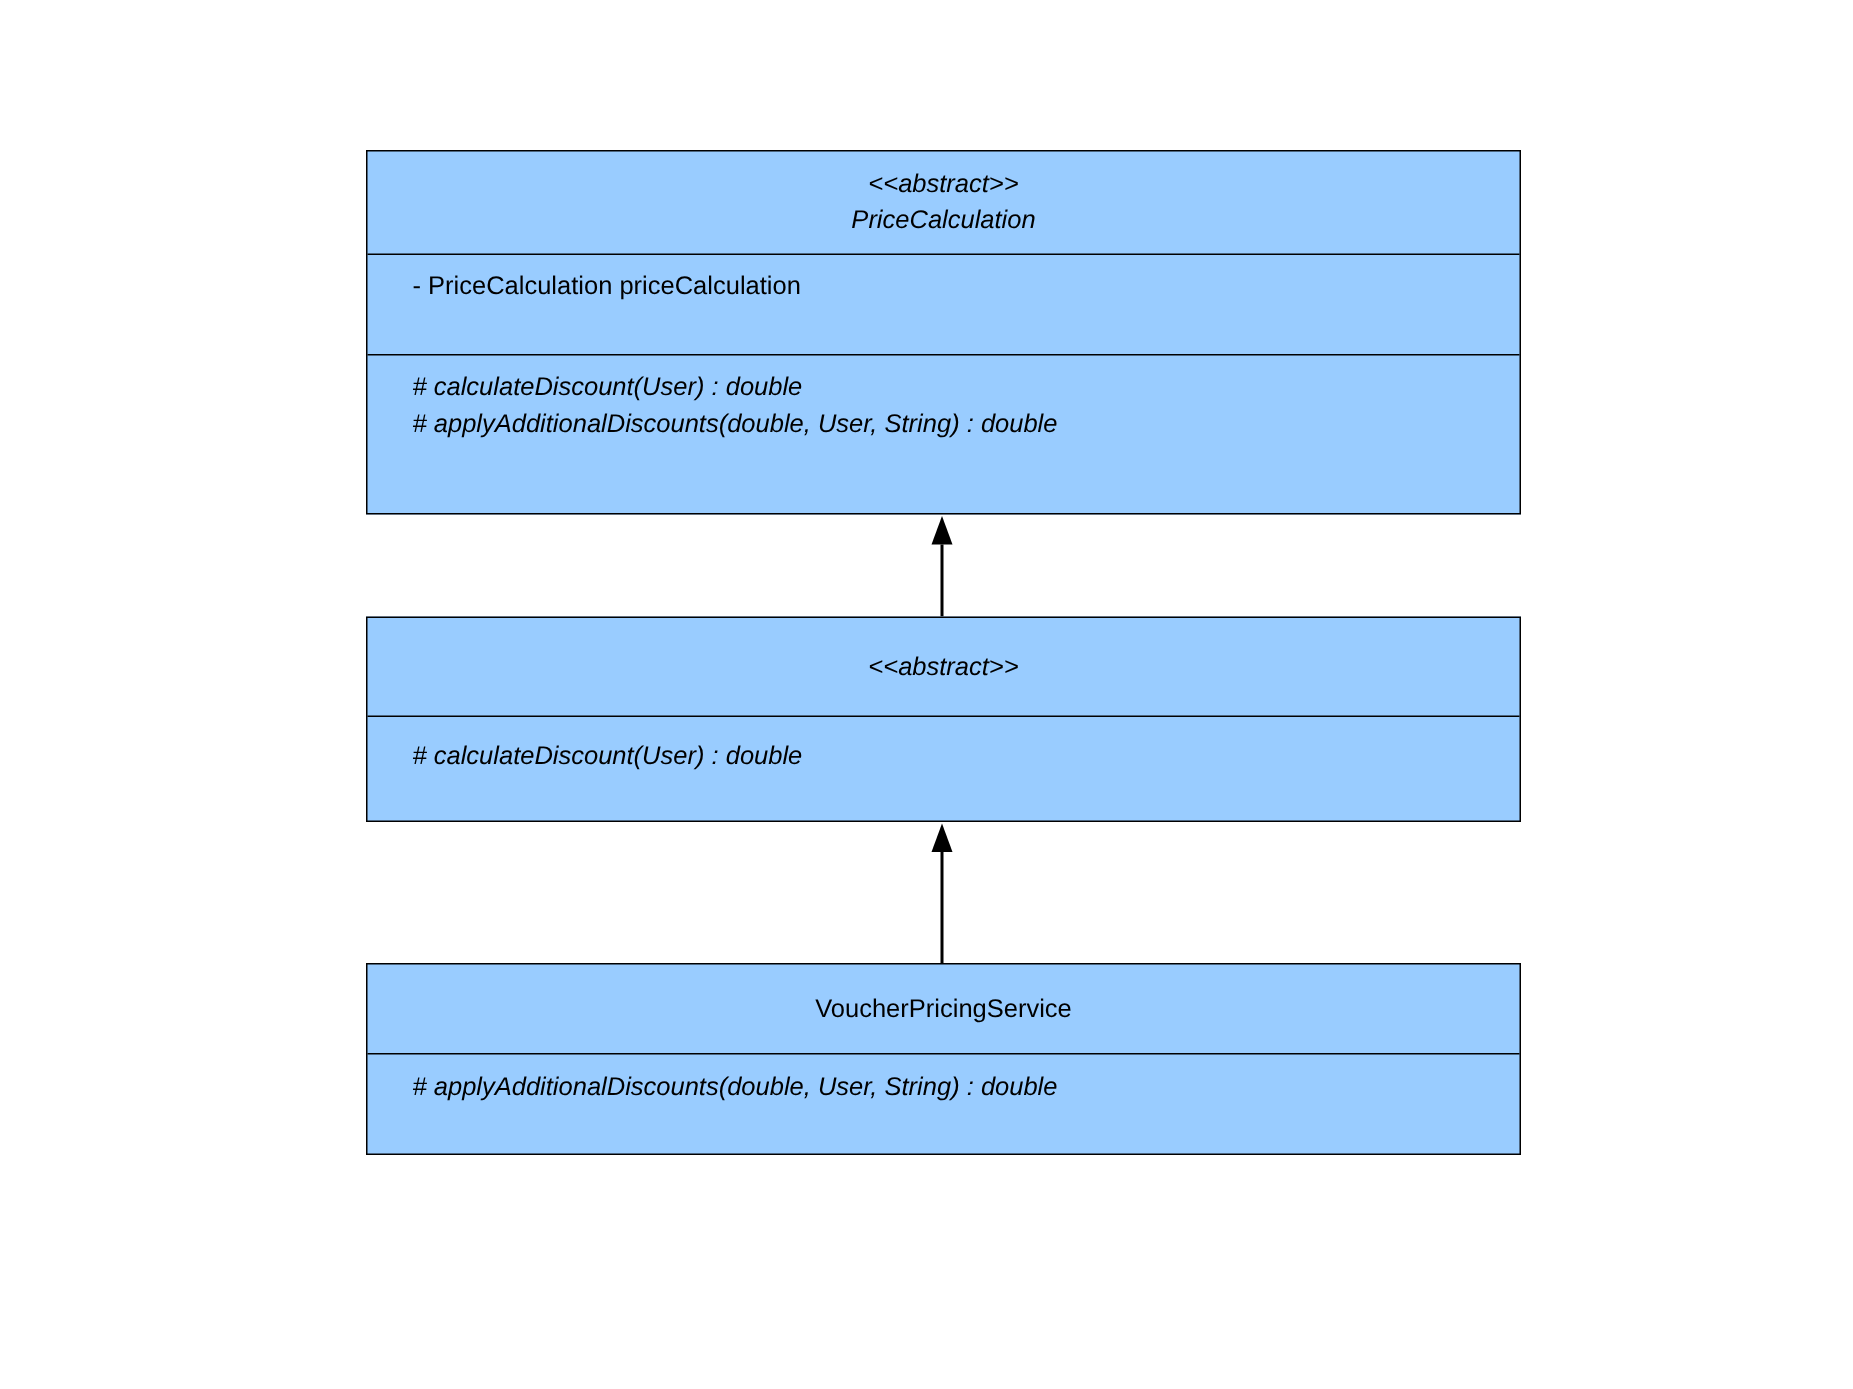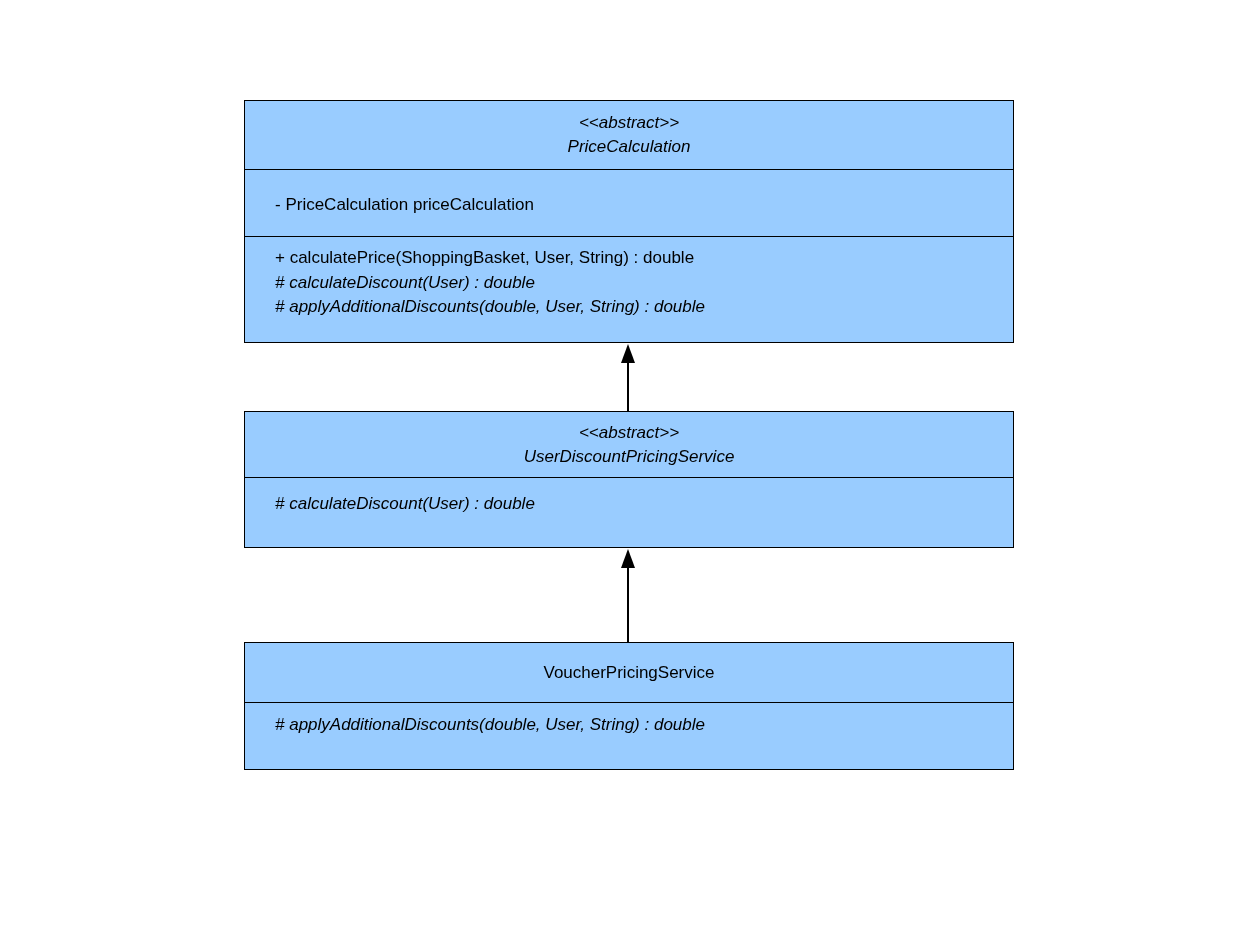--- a/index.html
+++ b/index.html
@@ -75,39 +75,37 @@
 </head>
 <body>
 
 <div class="canvas">
 
   <div class="uml-class" style="left: 244px; top: 100px; width: 770px; height: 243px; background: rgb(153, 204, 255); border-color: rgb(0, 0, 0);">
     <div class="compartment header-compartment" style="height:68px;">
       <div class="italic">&lt;&lt;abstract&gt;&gt;</div>
       <div class="italic">PriceCalculation</div>
     </div>
-    <div class="compartment members-compartment" style="height:67px; flex:none; padding-top:23px;">
+    <div class="compartment members-compartment" style="height:67px; flex:none; padding-top:9px;">
       <div>- PriceCalculation priceCalculation</div>
     </div>
     <div class="compartment members-compartment" style="padding-top:9px;">
-      <div>+ calculatePrice(ShoppingBasket, User, String) : double</div>
       <div class="italic"># calculateDiscount(User) : double</div>
       <div class="italic"># applyAdditionalDiscounts(double, User, String) : double</div>
     </div>
   </div>
 
   <div class="inherit-arrow" style="left:620px; top:344px; height:67px;">
     <div class="arrow-head" style="border-bottom-color: rgb(0, 0, 0);"></div>
     <div class="arrow-line" style="background: rgb(0, 0, 0);"></div>
   </div>
 
   <div class="uml-class" style="left: 244px; top: 411px; width: 770px; height: 137px; background: rgb(153, 204, 255); border-color: rgb(0, 0, 0);">
     <div class="compartment header-compartment" style="height:65px;">
       <div class="italic">&lt;&lt;abstract&gt;&gt;</div>
-      <div class="italic">UserDiscountPricingService</div>
     </div>
     <div class="compartment members-compartment" style="padding-top:14px;">
       <div class="italic"># calculateDiscount(User) : double</div>
     </div>
   </div>
 
   <div class="inherit-arrow" style="left:620px; top:549px; height:93px;">
     <div class="arrow-head" style="border-bottom-color: rgb(0, 0, 0);"></div>
     <div class="arrow-line" style="background: rgb(0, 0, 0);"></div>
   </div>

